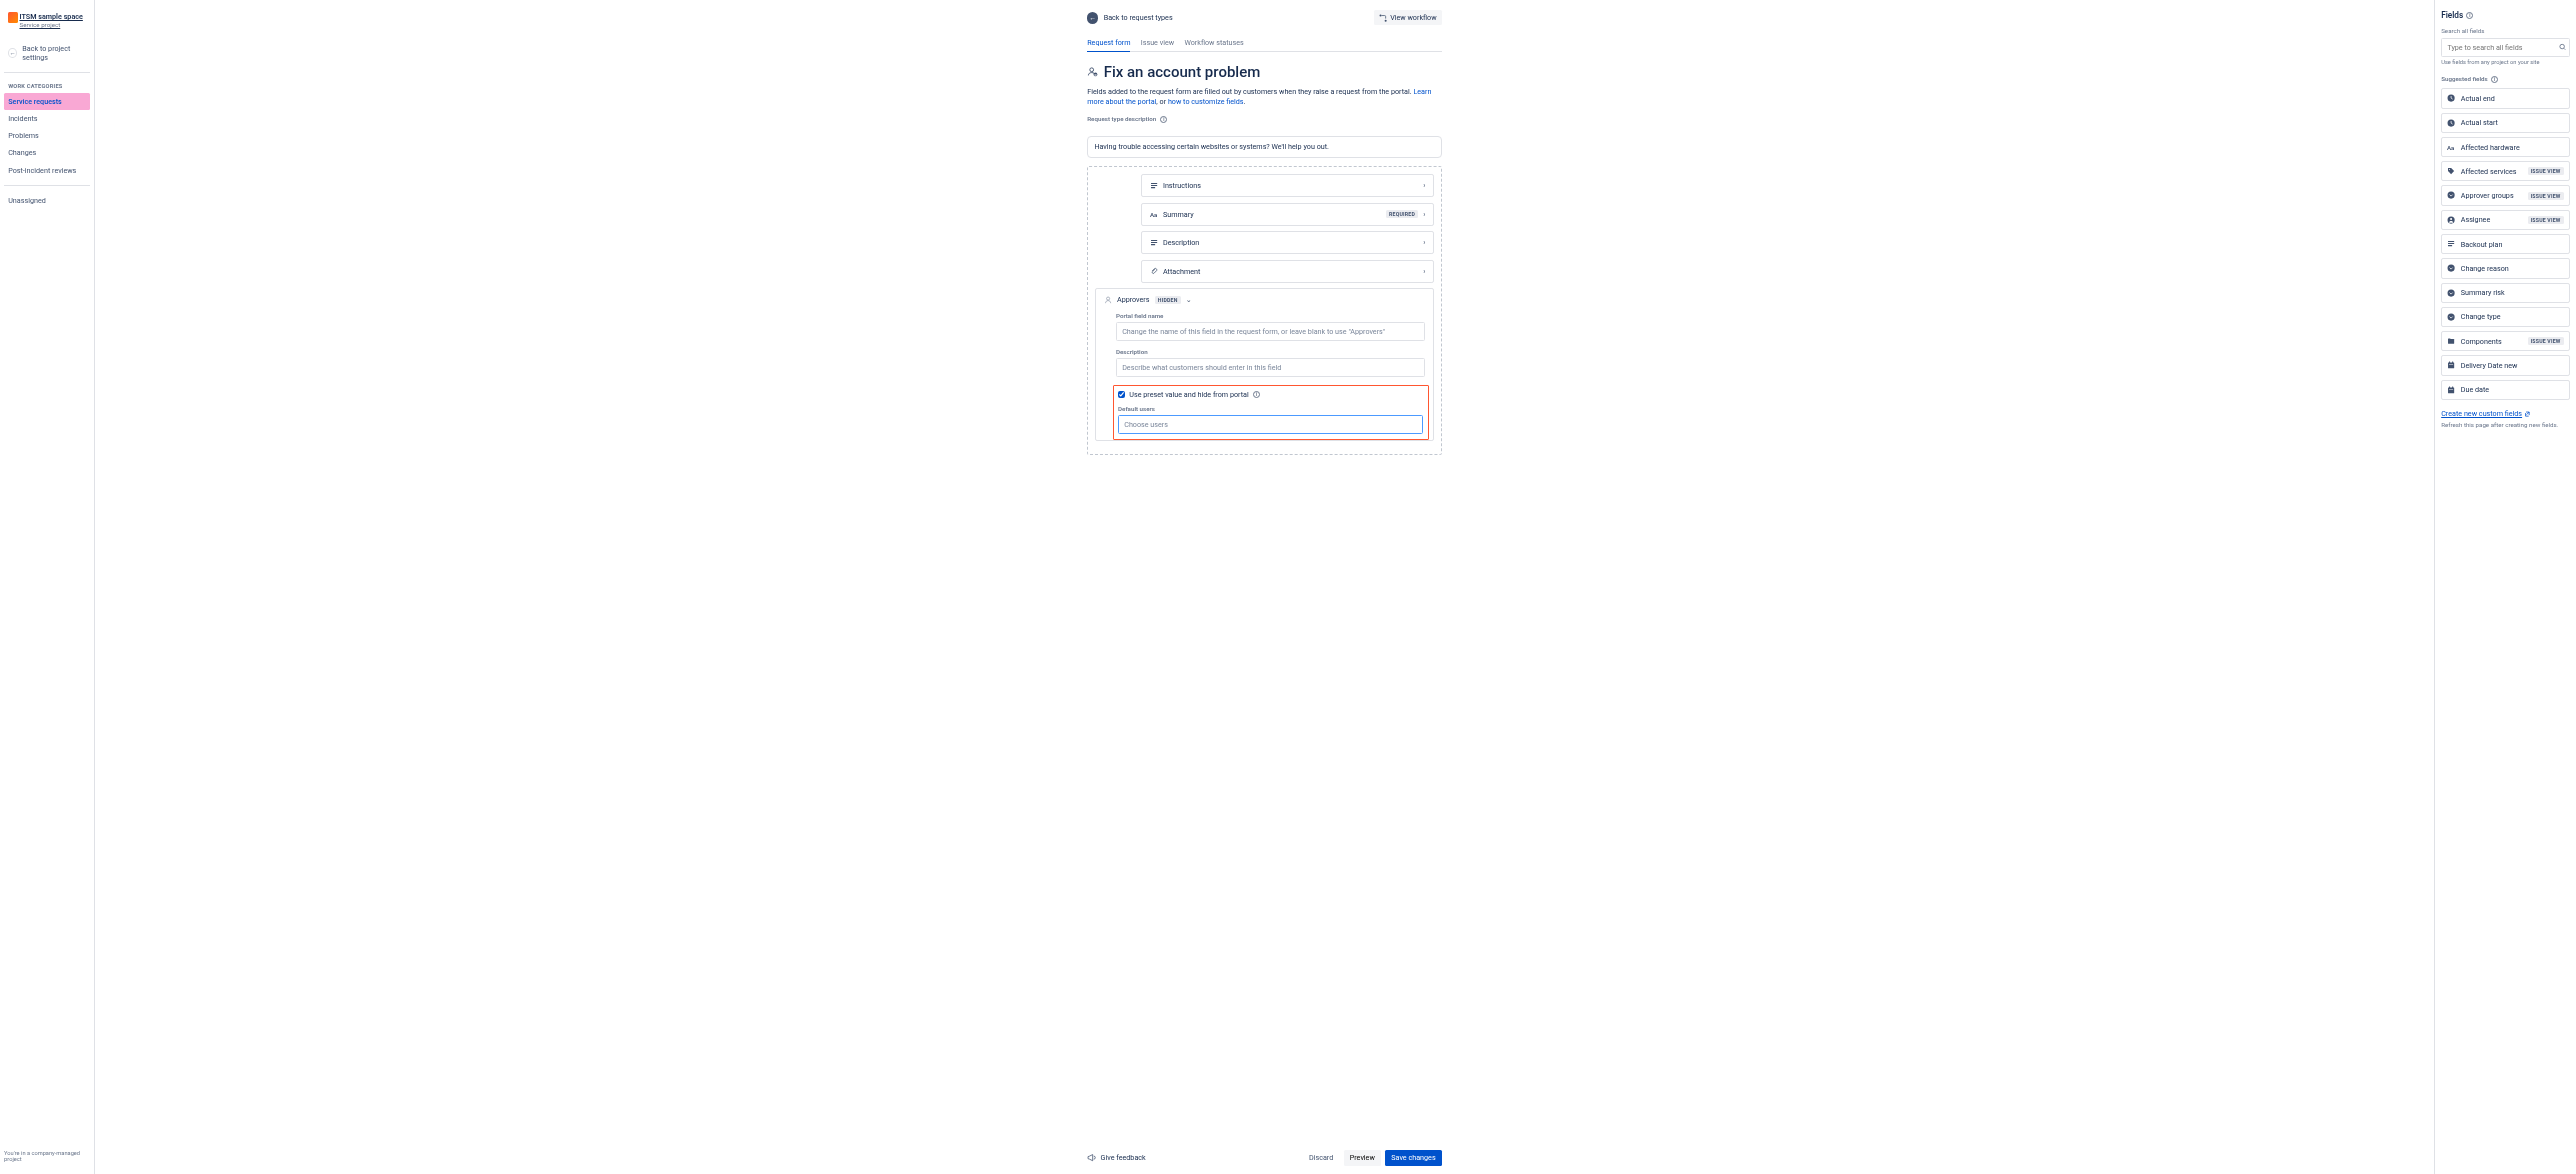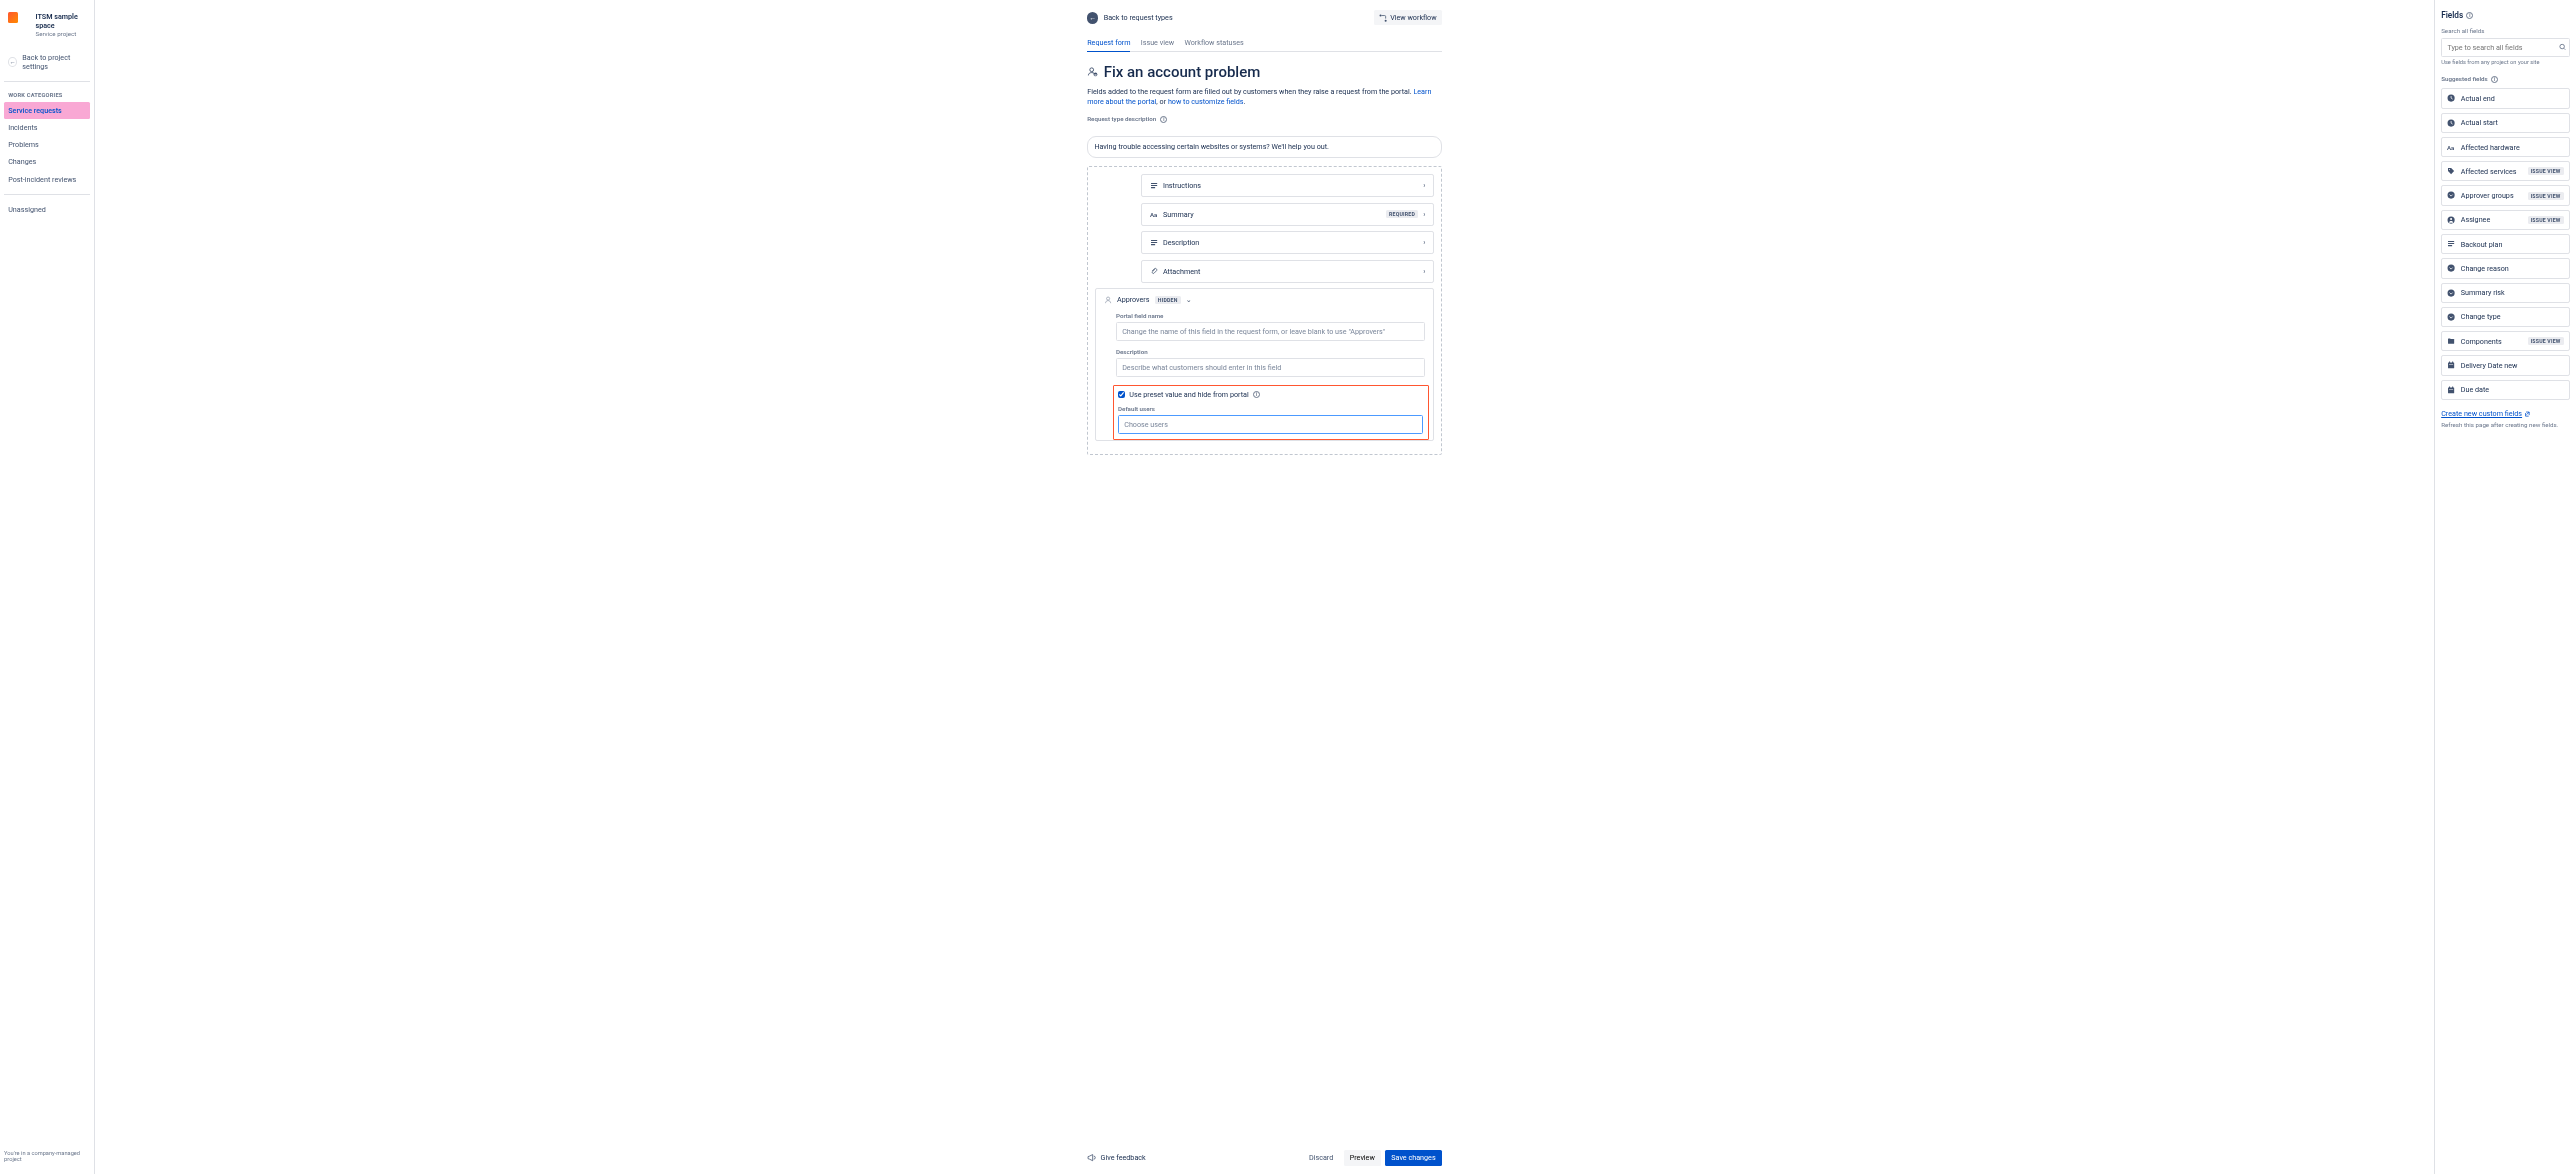--- a/index.html
+++ b/index.html
@@ -1,20 +1,20 @@
 <!DOCTYPE html>
 <html style="font-size:8.2px"><head>
 <meta charset="utf-8">
 <style>
 * { box-sizing: border-box; margin: 0; padding: 0; font-family: -apple-system, BlinkMacSystemFont, "Segoe UI", Roboto, sans-serif; }
 body { background: #fff; color: #172B4D; font-size: 7.2px; display: flex; height: 100vh; overflow: hidden; }
 
 
 .sidebar { width: 95px; border-right: 0.5px solid #DFE1E6; padding: 8.2px 4.1px; display: flex; flex-direction: column; }
-.sidebar-header { display: flex; align-items: flex-start; padding: 4.1px; gap: 17px; margin-bottom: 6.2px; }
+.sidebar-header { display: flex; align-items: flex-start; padding: 4.1px; gap: 1px; margin-bottom: 6.2px; text-decoration: underline; }
 .project-logo { width: 10.3px; height: 10.3px; background: linear-gradient(135deg,#FF5630,#FF8B00); border-radius: 1.5px; flex-shrink: 0; }
 .project-title { font-weight: 600; font-size: 7.2px; color: #172B4D; }
 .project-type { font-size: 6.2px; color: #6B778C; }
 .back-link { display: flex; align-items: center; gap: 5.2px; padding: 4.1px; color: #42526E; cursor: pointer; font-size: 7.2px; }
 .back-circle { width: 10.3px; height: 10.3px; border: 0.5px solid #DFE1E6; border-radius: 50%; display: flex; align-items: center; justify-content: center; font-size: 6.2px; color: #42526E; }
 .divider { height: 0.5px; background: #DFE1E6; margin: 6.2px 0; }
 .section-label { font-size: 5.7px; font-weight: 700; color: #6B778C; padding: 4.1px; letter-spacing: 0.2px; }
 .nav-item { padding: 4.1px; border-radius: 1.5px; cursor: pointer; color: #42526E; font-size: 7.2px; }
 .nav-item.active { background: #f9a8d4; color: #0052CC; font-weight: 500; }
 .footer-note { margin-top: auto; font-size: 5.7px; color: #6B778C; padding: 4.1px 0; }
@@ -27,21 +27,21 @@
 .back-arrow-circle { width: 11.3px; height: 11.3px; background: #42526E; border-radius: 50%; display: flex; align-items: center; justify-content: center; color: #fff; font-size: 6.7px; }
 .view-workflow-btn { display: flex; align-items: center; gap: 3.1px; padding: 3.1px 5.2px; background: #F4F5F7; border-radius: 1.5px; cursor: pointer; font-size: 7.2px; }
 .tabs { display: flex; gap: 10.3px; border-bottom: 0.5px solid #DFE1E6; margin-bottom: 10.3px; }
 .tab { padding: 4.1px 0; cursor: pointer; color: #6B778C; font-size: 7.2px; }
 .tab.active { color: #0052CC; border-bottom: 1px solid #0052CC; margin-bottom: -0.5px; }
 .page-title-row { display: flex; align-items: center; gap: 5.2px; margin-bottom: 6.2px; }
 .page-title { font-size: 15px; font-weight: 500; }
 .help-text { font-size: 7.2px; color: #172B4D; margin-bottom: 8.2px; line-height: 1.4; }
 .help-text a { color: #0052CC; text-decoration: none; }
 .field-label { font-size: 6.2px; font-weight: 600; color: #6B778C; margin-bottom: 13px; display: flex; align-items: center; gap: 4px; }
-.desc-box { border: 1px solid #DFE1E6; border-radius: 9px; padding: 5.2px 6.2px; margin-bottom: 8.2px; font-size: 7.2px; }
+.desc-box { border: 1px solid #DFE1E6; border-radius: 4px; padding: 5.2px 6.2px; margin-bottom: 8.2px; font-size: 7.2px; }
 
 .form-container { border: 1px dashed #C1C7D0; border-radius: 2.1px; padding: 7.2px; }
 .form-row { border: 0.5px solid #DFE1E6; border-radius: 2.1px; padding: 6.2px 7.2px; margin-bottom: 5.2px; display: flex; align-items: center; gap: 5.2px; cursor: pointer; margin-left: 46px; }
 .form-row .row-icon { width: 8.2px; color: #42526E; }
 .form-row .row-label { flex: 1; font-size: 7.2px; }
 .badge { font-size: 5.2px; font-weight: 700; background: #EBECF0; color: #42526E; padding: 1px 3.1px; border-radius: 1.5px; letter-spacing: 0.2px; }
 .chevron { color: #42526E; font-size: 7.2px; }
 .expanded-area { border: 0.5px solid #DFE1E6; border-radius: 2.1px; padding: 6.2px 7.2px 0; margin-bottom: 5.2px; }
 .expanded-header { display: flex; align-items: center; gap: 5.2px; margin-bottom: 7.2px; }
 .expanded-body { padding-left: 12.4px; }

